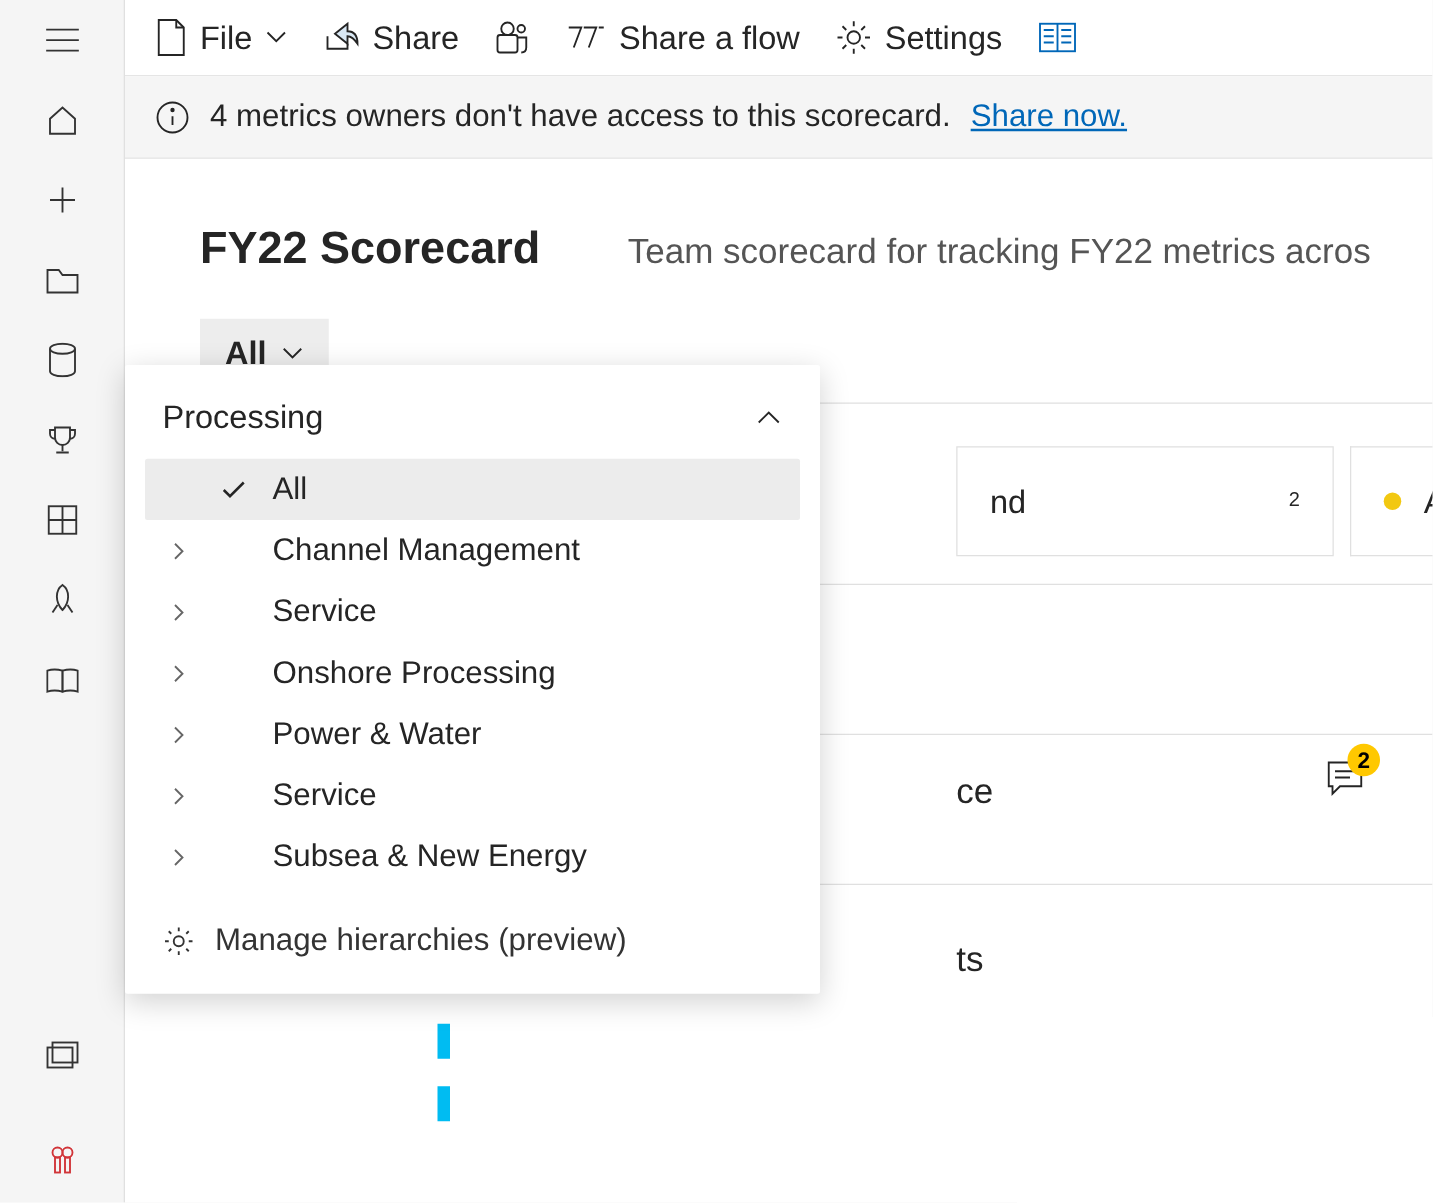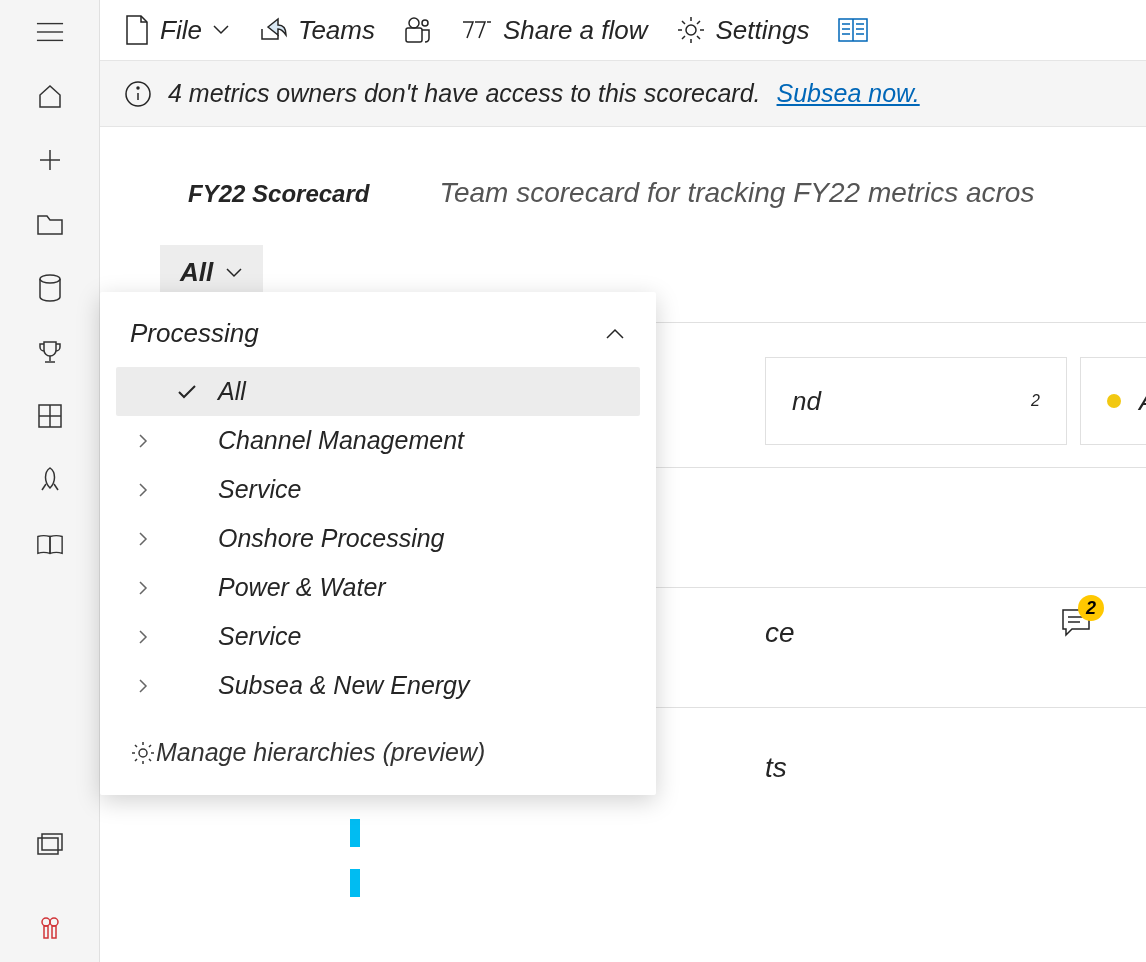--- a/index.html
+++ b/index.html
@@ -1,47 +1,47 @@
 <!DOCTYPE html>
 <html><head>
 <meta charset="utf-8">
 <style>
 * { box-sizing: border-box; margin: 0; padding: 0; }
 body { font-family: "Segoe UI", -apple-system, sans-serif; background: #f5f5f5; color: #252525; overflow: hidden; width: 1146px; height: 962px; }
-.app { display: flex; height: 100%; font-style: italic; }
+.app { display: flex; height: 100%; }
 .rail { width: 100px; background: #f5f5f5; border-right: 1px solid #e0e0e0; display: flex; flex-direction: column; align-items: center; padding-top: 18px; gap: 36px; }
 .rail .sep { flex: 1; }
 .rail-icon { width: 28px; height: 28px; display: flex; align-items: center; justify-content: center; color: #333; }
 .rail-icon.bottom { margin-bottom: 20px; }
 .main { flex: 1; display: flex; flex-direction: column; background: #fff; }
 .toolbar { display: flex; align-items: center; gap: 28px; padding: 14px 24px; border-bottom: 1px solid #e5e5e5; font-size: 26px; }
 .tb-item { display: flex; align-items: center; gap: 10px; cursor: pointer; }
 .tb-item svg { flex-shrink: 0; }
 .banner { display: flex; align-items: center; gap: 16px; padding: 18px 24px; background: #f5f5f5; border-bottom: 1px solid #e5e5e5; font-size: 25px; }
 .banner a { color: #0067b8; text-decoration: underline; }
 .content { padding: 50px 0 0 60px; position: relative; }
 .title-row { display: flex; align-items: baseline; gap: 70px; }
-.title { font-size: 24px; font-weight: 600; margin-left: 28px; }
+.title { font-size: 36px; font-weight: 600; }
 .subtitle { font-size: 28px; color: #555; white-space: nowrap; }
 .filter-btn { margin-top: 36px; display: inline-flex; align-items: center; gap: 12px; background: #ededed; padding: 12px 20px; font-size: 26px; font-weight: 600; cursor: pointer; }
 .dot { width: 14px; height: 14px; border-radius: 50%; display: inline-block; }
 .dot.yellow { background: #f2c811; }
 .hr { position: absolute; left: 0; right: 0; height: 1px; background: #e0e0e0; }
 .note-badge { position: absolute; top: 480px; left: 960px; display: flex; align-items: flex-start; }
 .note-badge .bubble { position: relative; }
 .note-badge .count { position: absolute; top: -12px; right: -12px; background: #ffc800; color: #000; border-radius: 50%; width: 26px; height: 26px; display: flex; align-items: center; justify-content: center; font-size: 18px; font-weight: 600; }
 .frag { position: absolute; font-size: 28px; color: #252525; }
 .blue-tick { position: absolute; left: 250px; width: 10px; height: 28px; background: #00bcf2; }
 .dropdown { position: absolute; top: 165px; left: 0; width: 556px; background: #fff; box-shadow: 0 6px 24px rgba(0,0,0,0.18); border-radius: 2px; padding: 18px 16px 24px; z-index: 10; }
 .dd-head { display: flex; justify-content: space-between; align-items: center; padding: 8px 14px 18px; font-size: 26px; }
 .dd-item { display: flex; align-items: center; gap: 18px; padding: 10px 14px; font-size: 25px; cursor: pointer; border-radius: 2px; }
 .dd-item.selected { background: #ececec; }
 .dd-item .exp { width: 26px; display: flex; justify-content: center; color: #666; }
 .dd-item .chk { width: 26px; display: flex; justify-content: center; }
-.dd-footer { display: flex; align-items: center; gap: 0; padding: 28px 14px 4px; font-size: 25px; color: #333; cursor: pointer; }
+.dd-footer { display: flex; align-items: center; gap: 16px; padding: 28px 14px 4px; font-size: 25px; color: #333; cursor: pointer; }
 svg { stroke: currentColor; fill: none; stroke-width: 1.5; }
 </style>
 </head>
 <body>
 
 <div class="app">
   <div class="rail">
     <div class="rail-icon">
       <svg width="30" height="22" viewBox="0 0 30 22">
           <line x1="1" y1="2" x2="29" y2="2"></line>
@@ -127,21 +127,21 @@
         <span>File</span>
         <svg width="18" height="12" viewBox="0 0 18 12">
             <path d="M2 2 L9 9 L16 2"></path>
           </svg>
       </div>
       <div class="tb-item">
         <svg width="30" height="26" viewBox="0 0 30 26" stroke="#0067b8">
             <path d="M4 12 V22 H20 V18"></path>
             <path d="M10 10 L20 2 L20 8 Q28 8 28 18 Q24 12 20 12 L20 18 Z" fill="#0067b8" fill-opacity="0.15"></path>
           </svg>
-        <span>Teams</span>
+        <span>Share</span>
       </div>
       <div class="tb-item">
         <svg width="30" height="28" viewBox="0 0 30 28" stroke="#4b53bc">
             <circle cx="11" cy="7" r="5"></circle>
             <circle cx="22" cy="7" r="3"></circle>
             <rect x="3" y="12" width="16" height="14" rx="2"></rect>
             <path d="M19 14 H26 V22 Q26 26 22 26"></path>
           </svg>
       </div>
       <div class="tb-item">
@@ -173,21 +173,21 @@
       </div>
     </div>
 
     <div class="banner">
       <svg width="28" height="28" viewBox="0 0 28 28">
           <circle cx="14" cy="14" r="12"></circle>
           <line x1="14" y1="13" x2="14" y2="20"></line>
           <circle cx="14" cy="8" r="1" fill="currentColor"></circle>
         </svg>
       <span>4 metrics owners don't have access to this scorecard.</span>
-      <a href="#">Subsea now.</a>
+      <a href="#">Share now.</a>
     </div>
 
     <div class="content">
       <div class="title-row">
         <div class="title">FY22 Scorecard</div>
         <div class="subtitle">Team scorecard for tracking FY22 metrics acros</div>
       </div>
 
       <div class="filter-btn">
         <span>All</span>

